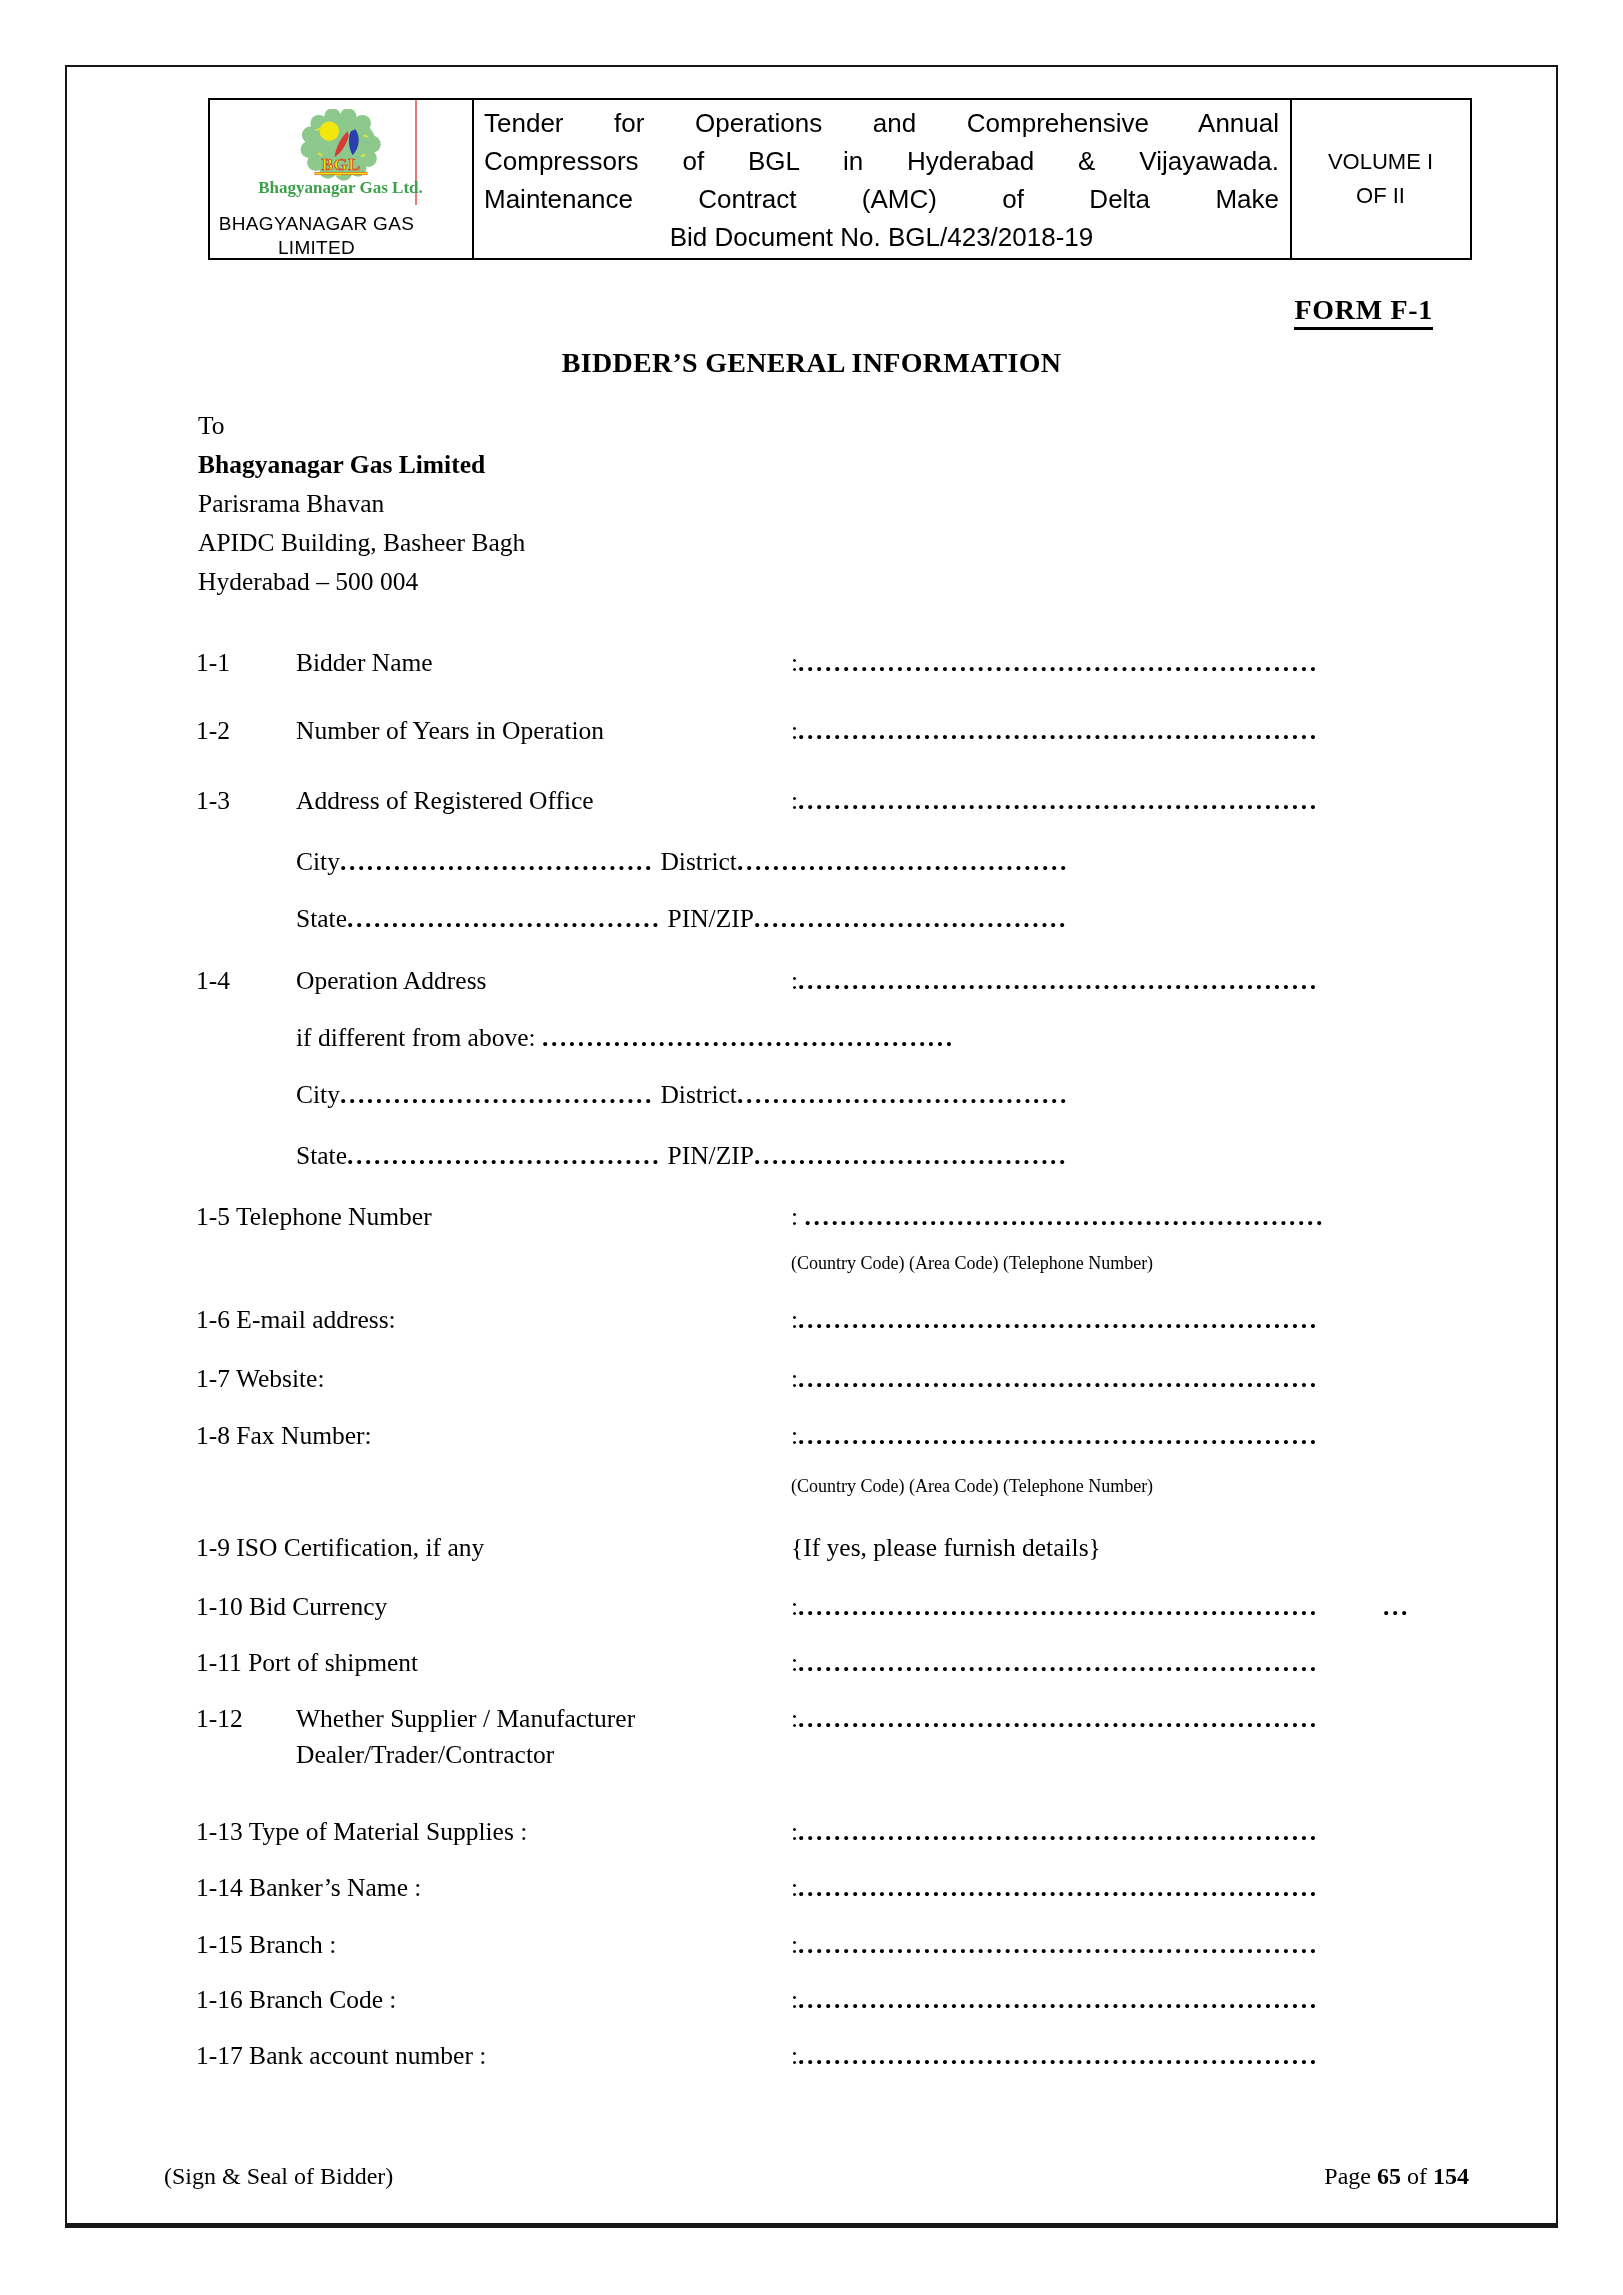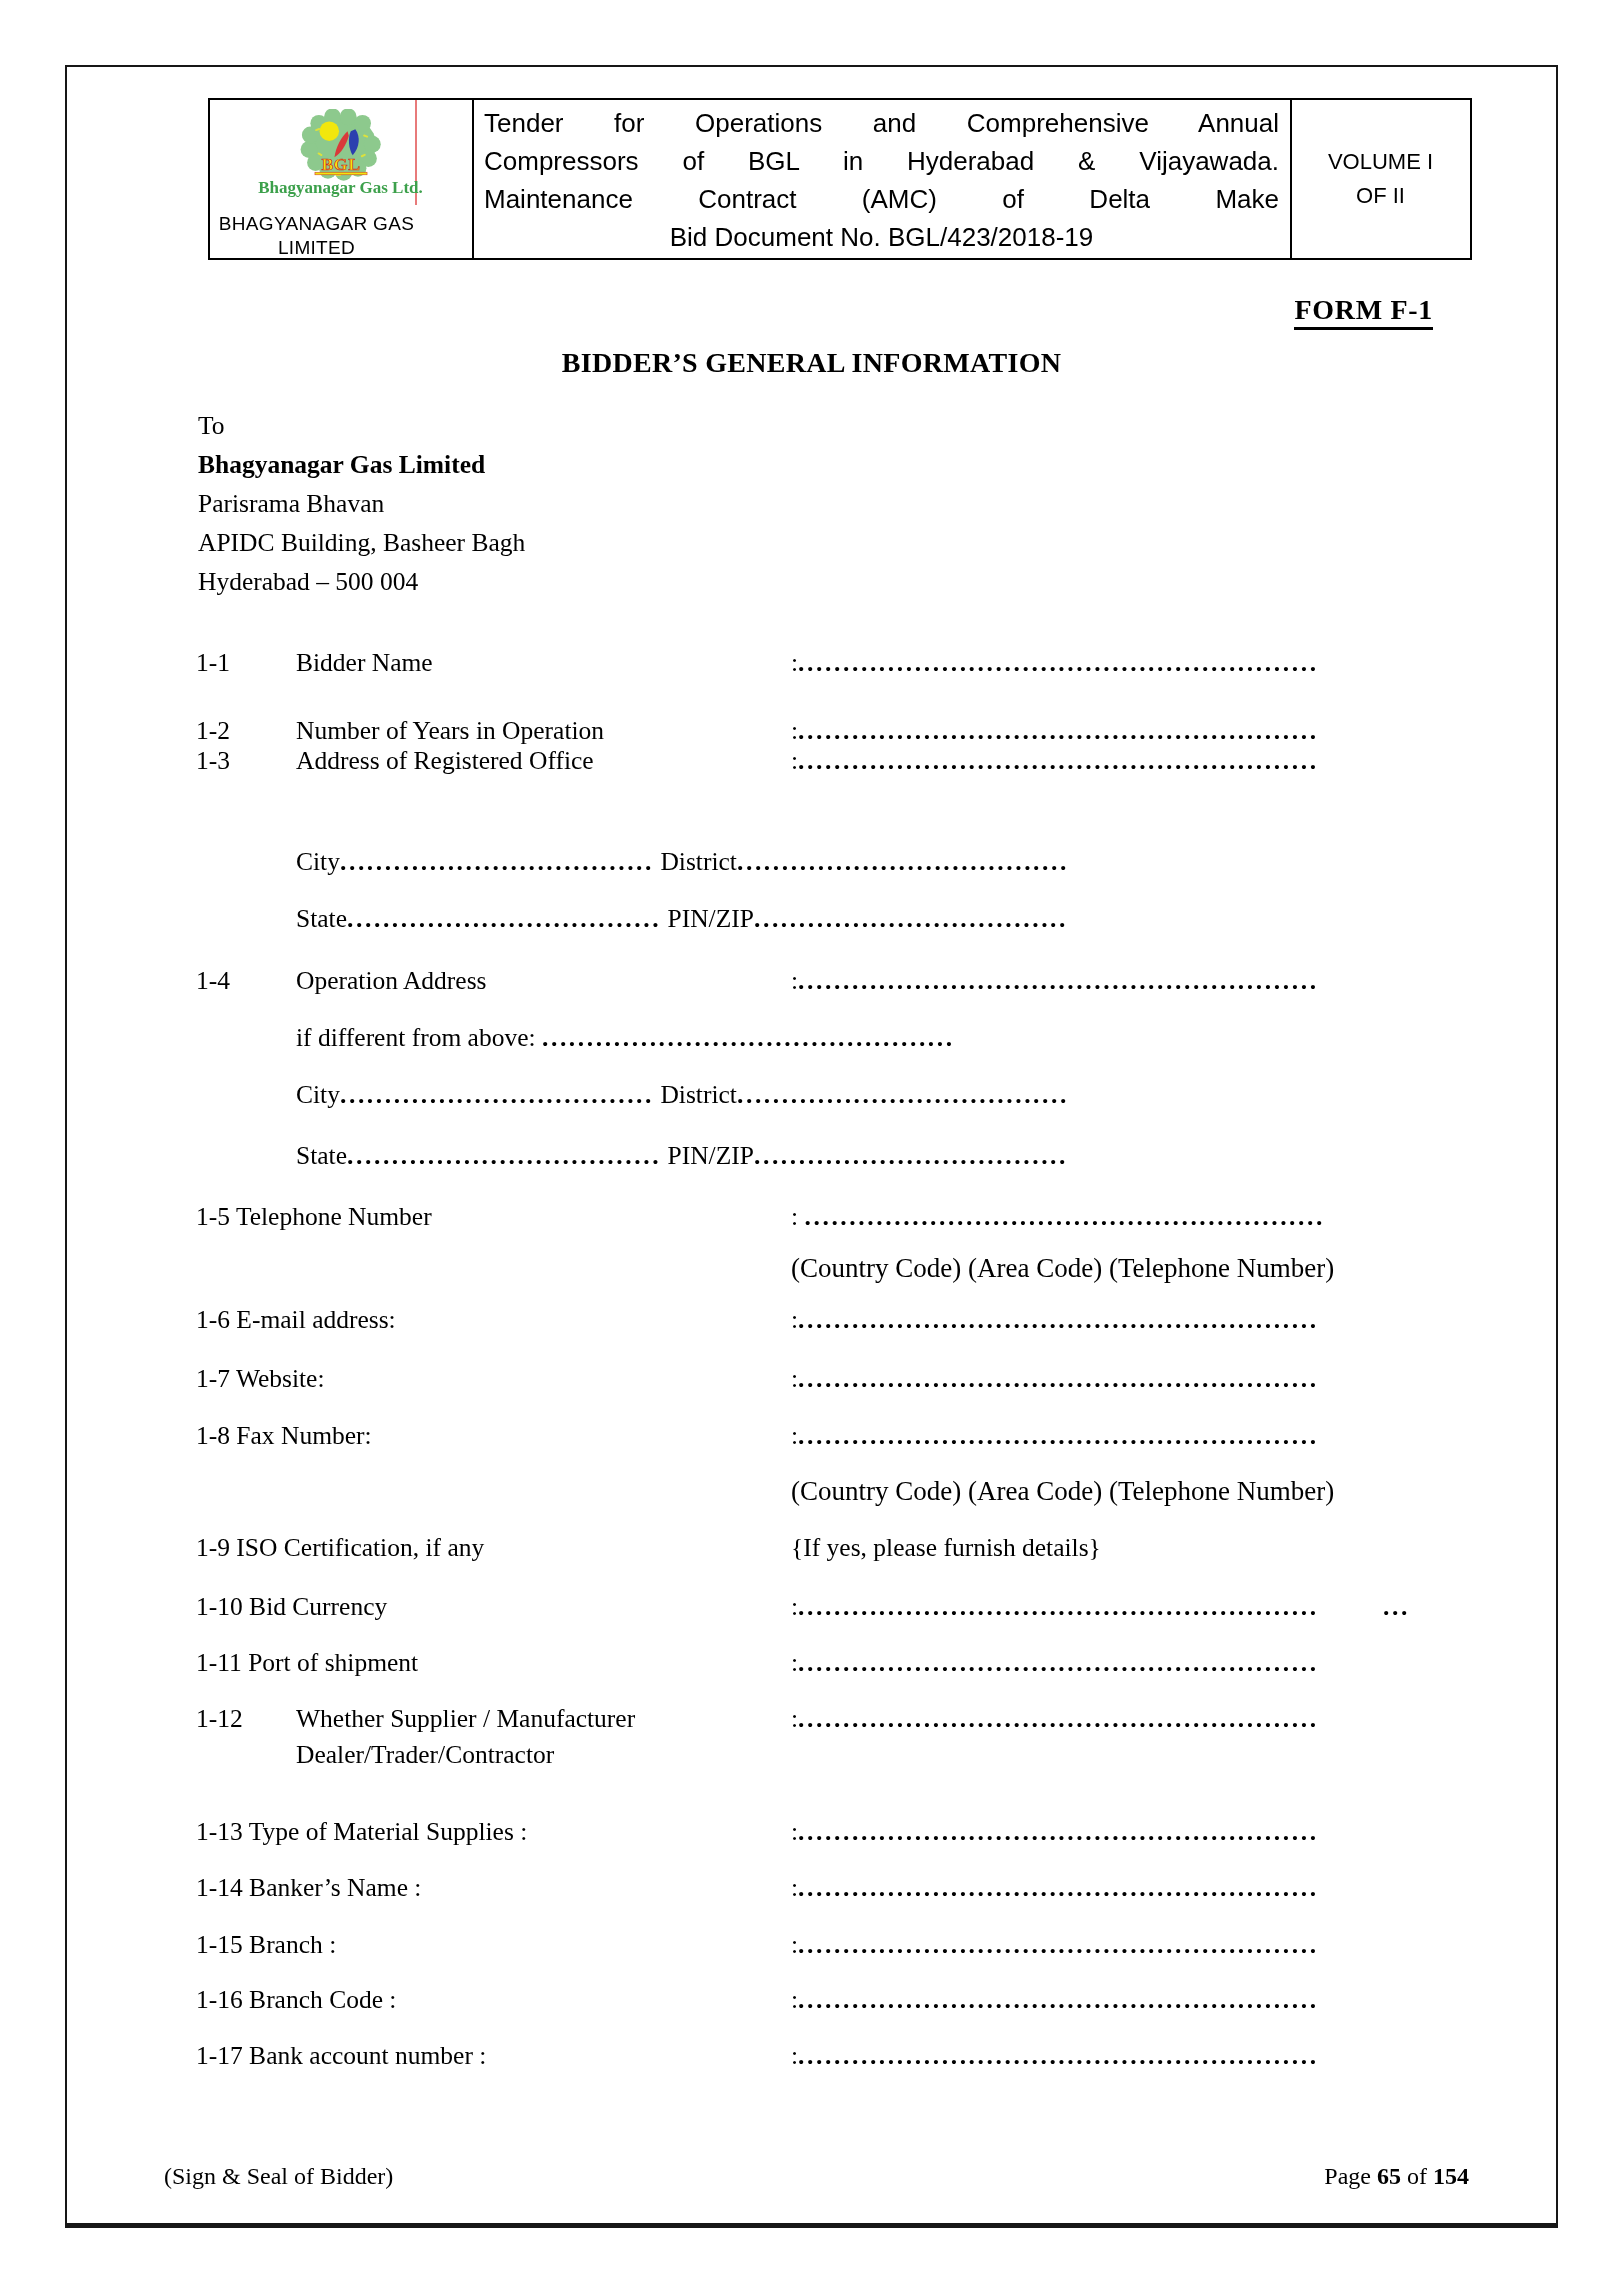--- a/index.html
+++ b/index.html
@@ -32,21 +32,21 @@
           border-bottom:3.3px solid #000;padding-bottom:1.3px;letter-spacing:0.7px;}
   .doc-title{position:absolute;top:347px;left:65px;width:1493px;text-align:center;
              font-size:28px;font-weight:bold;letter-spacing:0.3px;}
   .addressee{position:absolute;left:198px;top:406px;font-size:25.5px;line-height:39px;}
   .addressee .bold{font-weight:bold;}
   
   .frow{position:absolute;left:0;width:1623px;height:37px;font-size:25.5px;white-space:nowrap;}
   .frow .abs{top:0;}
   .val{max-width:618px;overflow:hidden;display:inline-block;}
   .dotfill{font-weight:bold;letter-spacing:2.6px;}
-  .note{font-size:27px;}
+  .note{font-size:18px;}
   .label2{top:36px !important;}
   
   .footer-left{position:absolute;left:164px;top:2163px;font-size:24px;}
   .footer-right{position:absolute;right:154px;top:2163px;font-size:24px;}
   .b{font-weight:bold;}
 </style>
 </head>
 <body>
 
 <div class="page">
@@ -125,21 +125,21 @@
       <div class="frow" style="top: 648px; padding-left: 43px;">
         <span class="abs" style="left: 196px;">1-1</span>
         <span class="abs" style="left: 296px;">Bidder Name</span>
         <span class="val abs" style="left: 791px;"><span>:</span><span class="dotfill">..........................................................</span></span>
       </div>
       <div class="frow" style="top: 716px;">
         <span class="abs" style="left: 196px;">1-2</span>
         <span class="abs" style="left: 296px;">Number of Years in Operation</span>
         <span class="val abs" style="left: 791px;"><span>:</span><span class="dotfill">..........................................................</span></span>
       </div>
-      <div class="frow" style="top: 746px;">
+      <div class="frow" style="top: 786px;">
         <span class="abs" style="left: 196px;">1-3</span>
         <span class="abs" style="left: 296px;">Address of Registered Office</span>
         <span class="val abs" style="left: 791px;"><span>:</span><span class="dotfill">..........................................................</span></span>
       </div>
       <div class="frow" style="top: 847px;">
         <span class="abs" style="left: 296px;"><span>City</span><span class="dotfill">...................................</span><span> District</span><span class="dotfill">.....................................</span></span>
       </div>
       <div class="frow" style="top: 904px;">
         <span class="abs" style="left: 296px;"><span>State</span><span class="dotfill">...................................</span><span> PIN/ZIP</span><span class="dotfill">...................................</span></span>
       </div>

